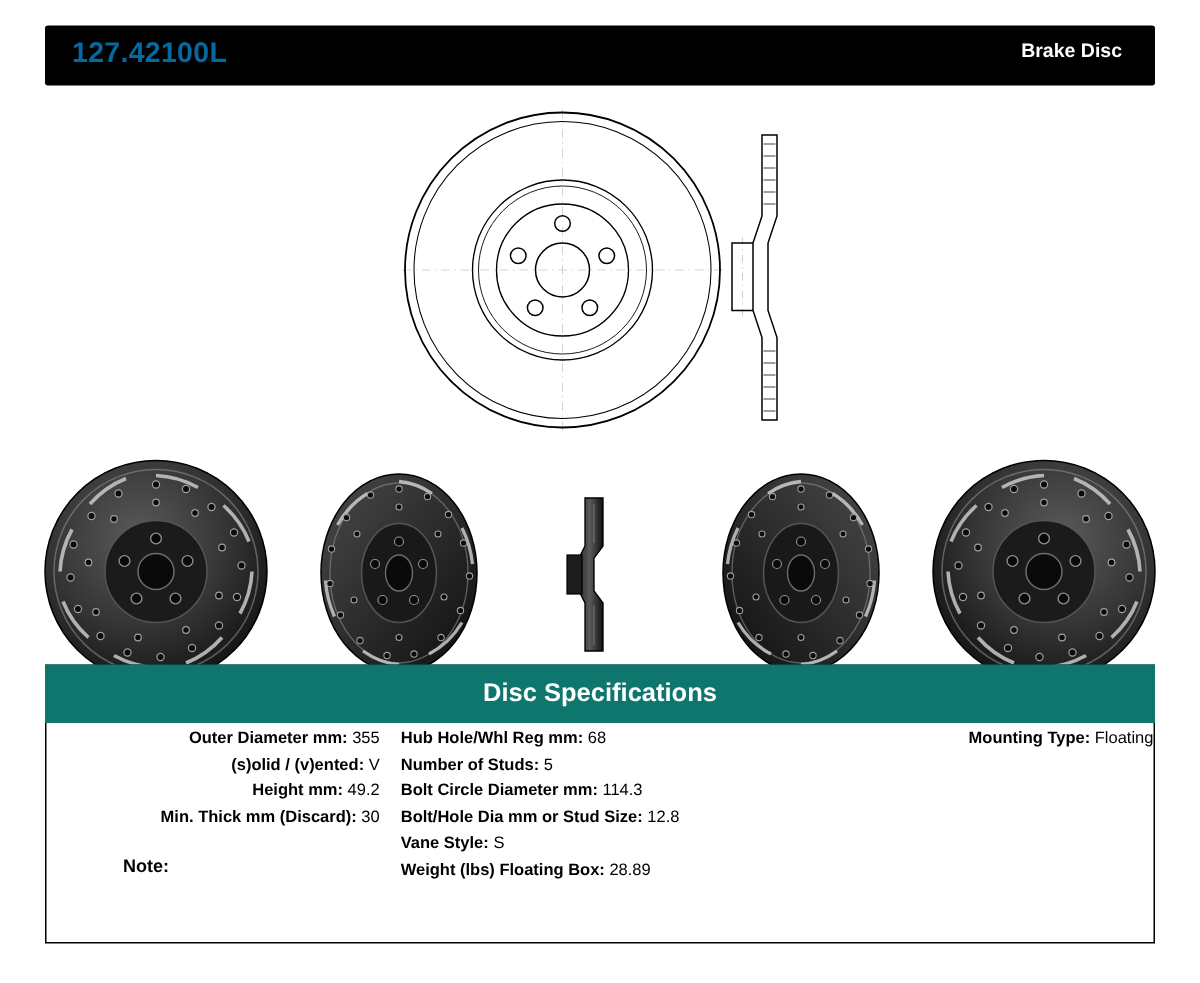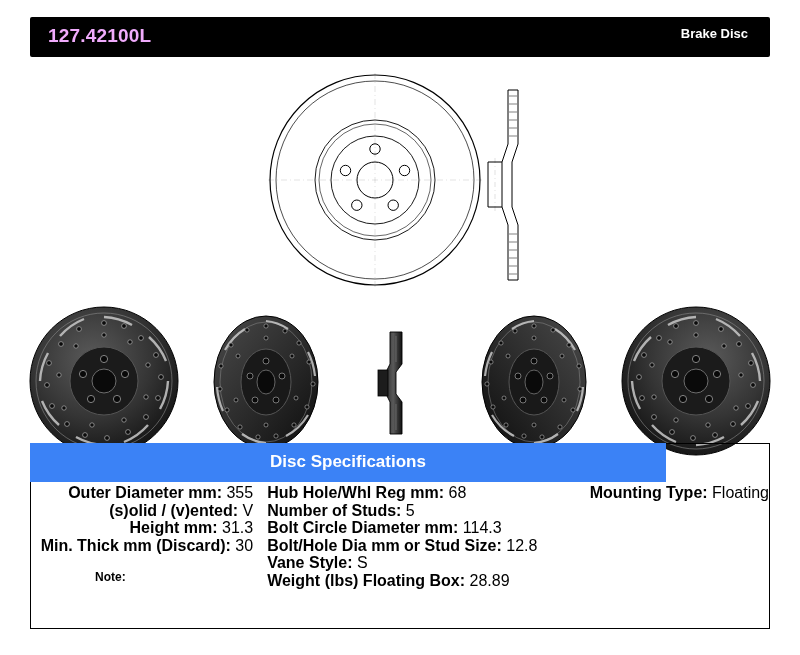--- a/index.html
+++ b/index.html
@@ -30,21 +30,21 @@
     top: 17px;
     width: 740px;
     height: 40px;
     background: #000000;
     border-radius: 2px;
   }
   .header-part {
     position: absolute;
     left: 18px;
     top: 8px;
-    color: #f0abfc;
+    color: #0369a1;
     font-size: 19px;
     font-weight: bold;
     letter-spacing: 0.2px;
   }
   .header-title {
     position: absolute;
     right: 22px;
     top: 9px;
     color: #ffffff;
     font-size: 13px;
@@ -62,23 +62,23 @@
 
   .fig {
     position: absolute;
   }
 
   
   .spec-panel {
     position: absolute;
     left: 30px;
     top: 443px;
-    width: 636px;
+    width: 740px;
     height: 39px;
-    background: #3b82f6;
+    background: #0f766e;
   }
   .spec-title {
     position: absolute;
     width: 100%;
     text-align: center;
     top: 9px;
     color: #ffffff;
     font-size: 17px;
     font-weight: bold;
   }
@@ -92,41 +92,41 @@
     box-sizing: border-box;
   }
 
   .spec-cols {
     position: absolute;
     left: 31px;
     top: 484px;
     width: 738px;
     height: 120px;
     display: flex;
-    font-size: 16px;
+    font-size: 11px;
   }
   .spec-col {
     box-sizing: border-box;
   }
   .col-a { width: 32%; padding-right: 14px; text-align: right; }
   .col-b { width: 36%; padding-right: 16px; text-align: left; }
   .col-c { width: 32%; padding-left: 14px; text-align: right; }
 
   .spec-row {
     line-height: 17.5px;
     white-space: nowrap;
     font-weight: bold;
   }
   .spec-row .val {
     font-weight: normal;
   }
 
   .note {
     position: absolute;
-    left: 95px;
+    left: 82px;
     top: 570px;
     font-size: 12px;
     font-weight: bold;
   }
 
   
   svg { display: block; }
 </style>
 </head>
 <body>
@@ -450,21 +450,21 @@
       <div class="spec-row">
         <span>Outer Diameter mm:</span>
         <span class="val">355</span>
       </div>
       <div class="spec-row">
         <span>(s)olid / (v)ented:</span>
         <span class="val">V</span>
       </div>
       <div class="spec-row">
         <span>Height mm:</span>
-        <span class="val">31.3</span>
+        <span class="val">49.2</span>
       </div>
       <div class="spec-row">
         <span>Min. Thick mm (Discard):</span>
         <span class="val">30</span>
       </div>
     </div>
 
     <div class="spec-col col-b">
       <div class="spec-row">
         <span>Hub Hole/Whl Reg mm:</span>

